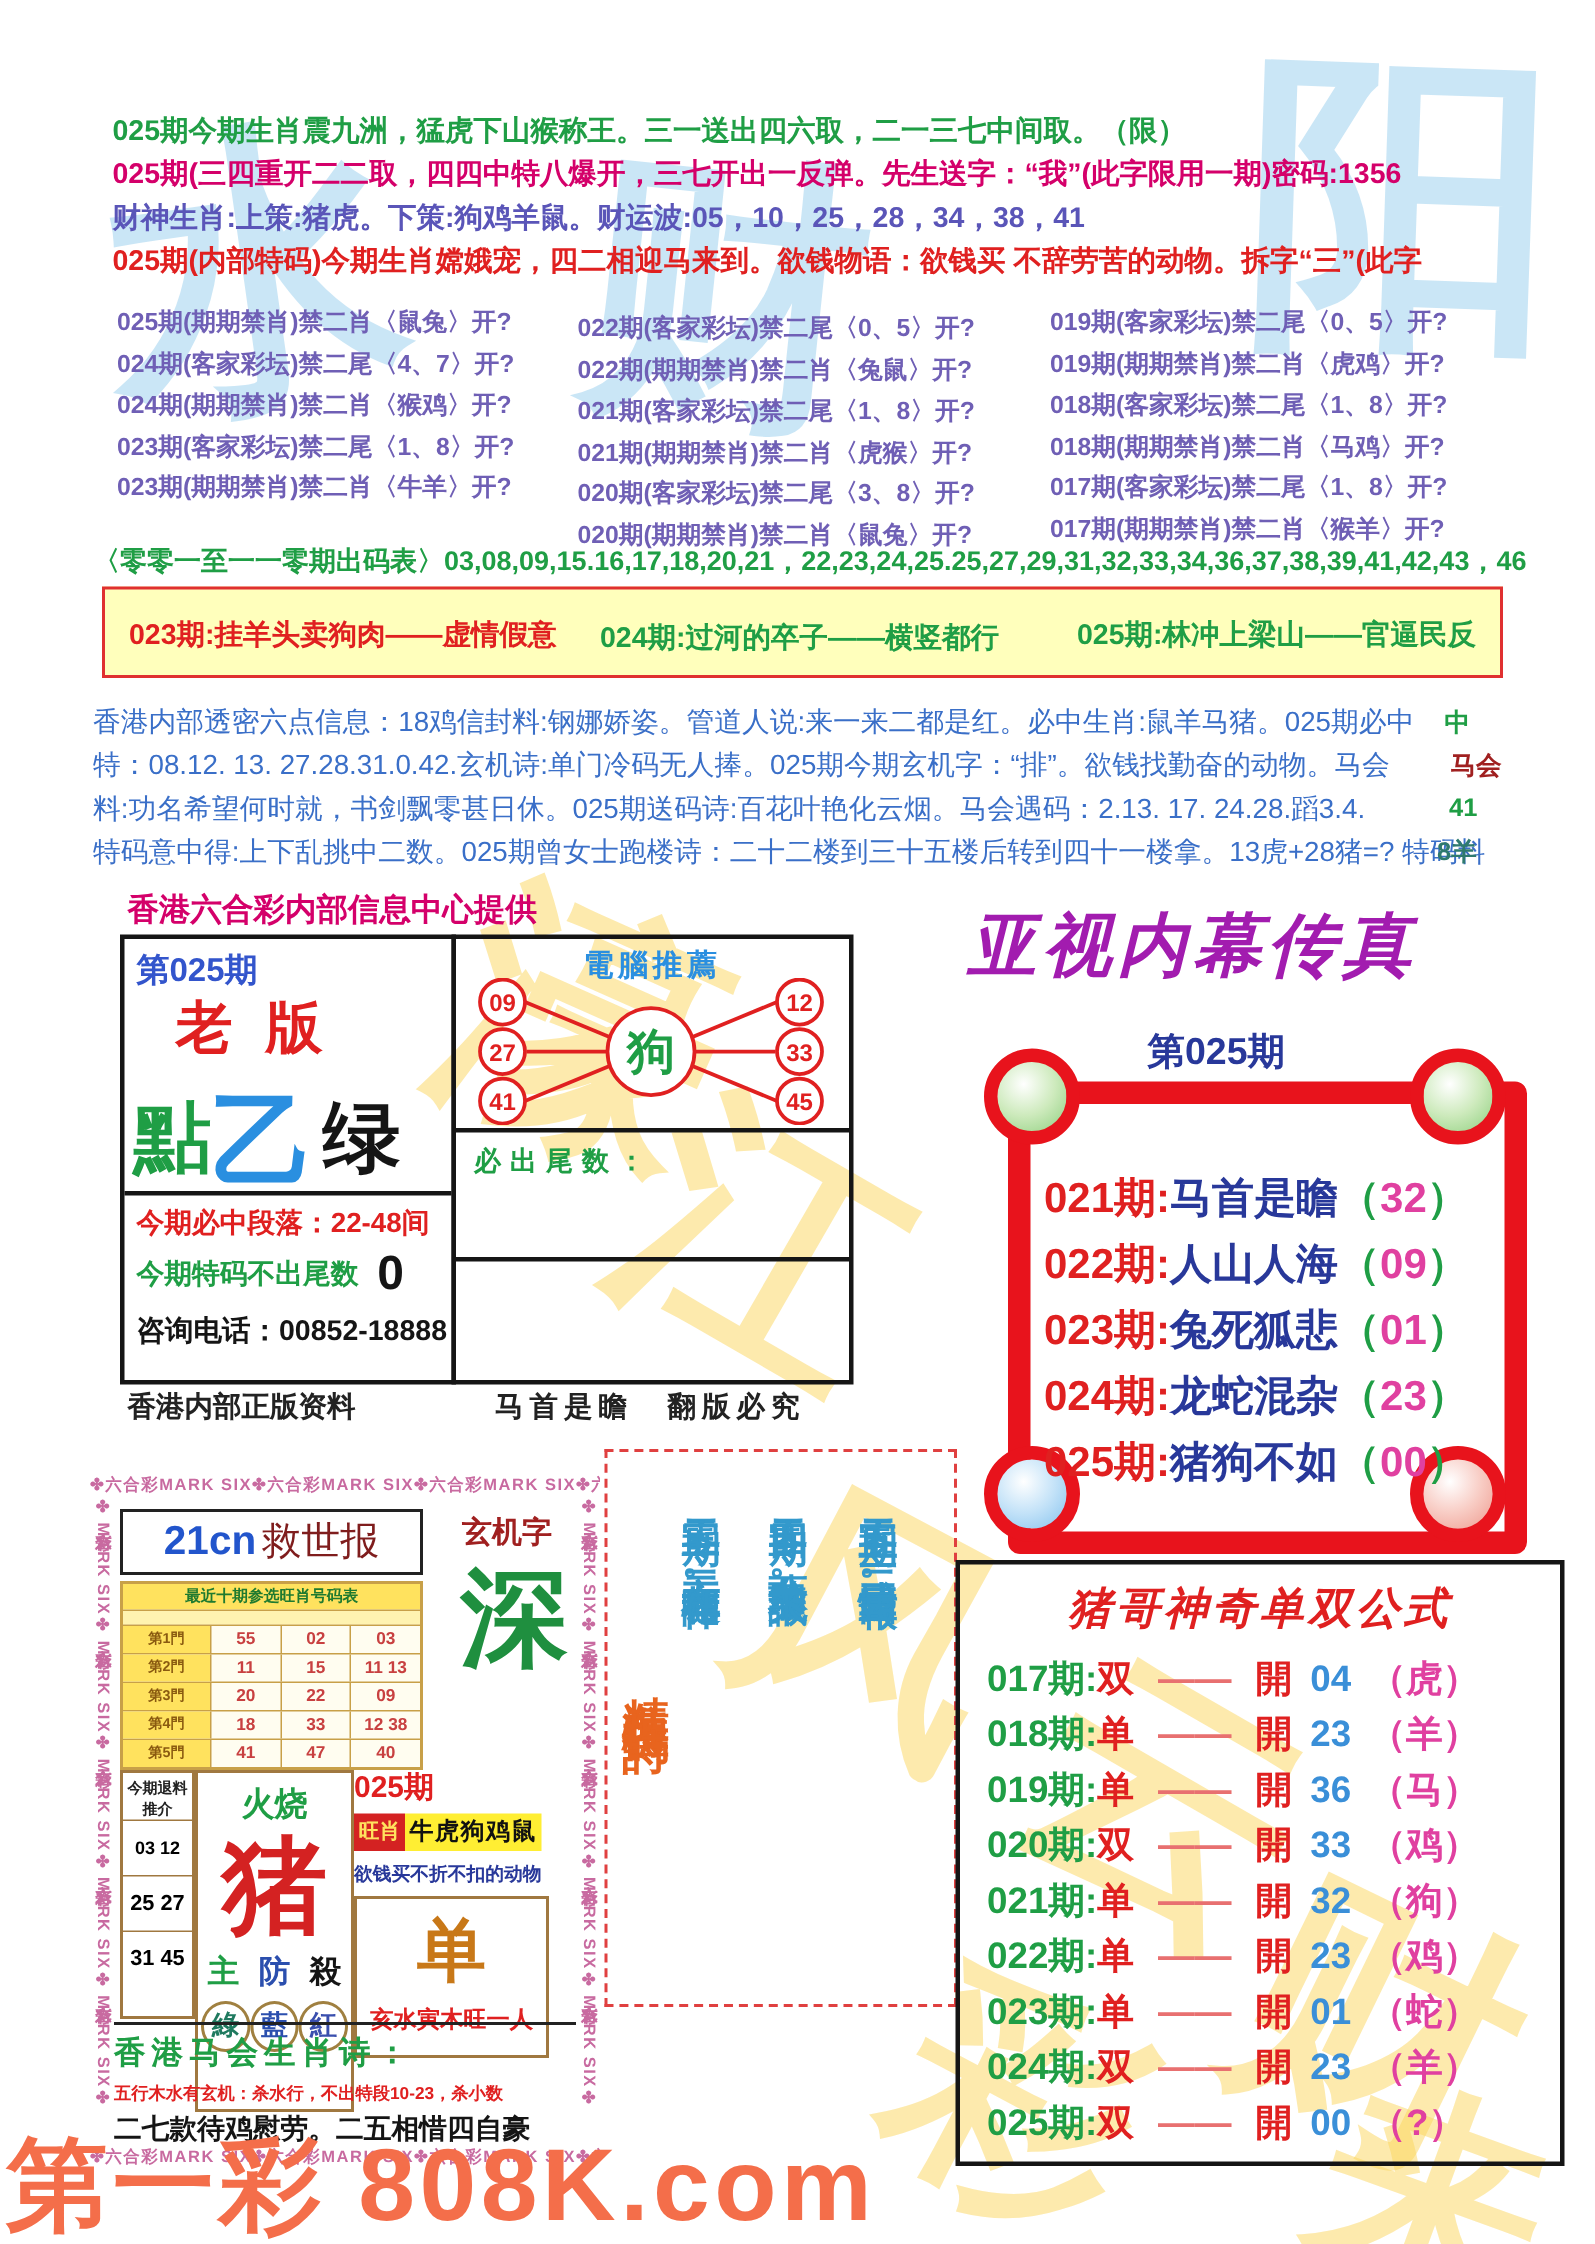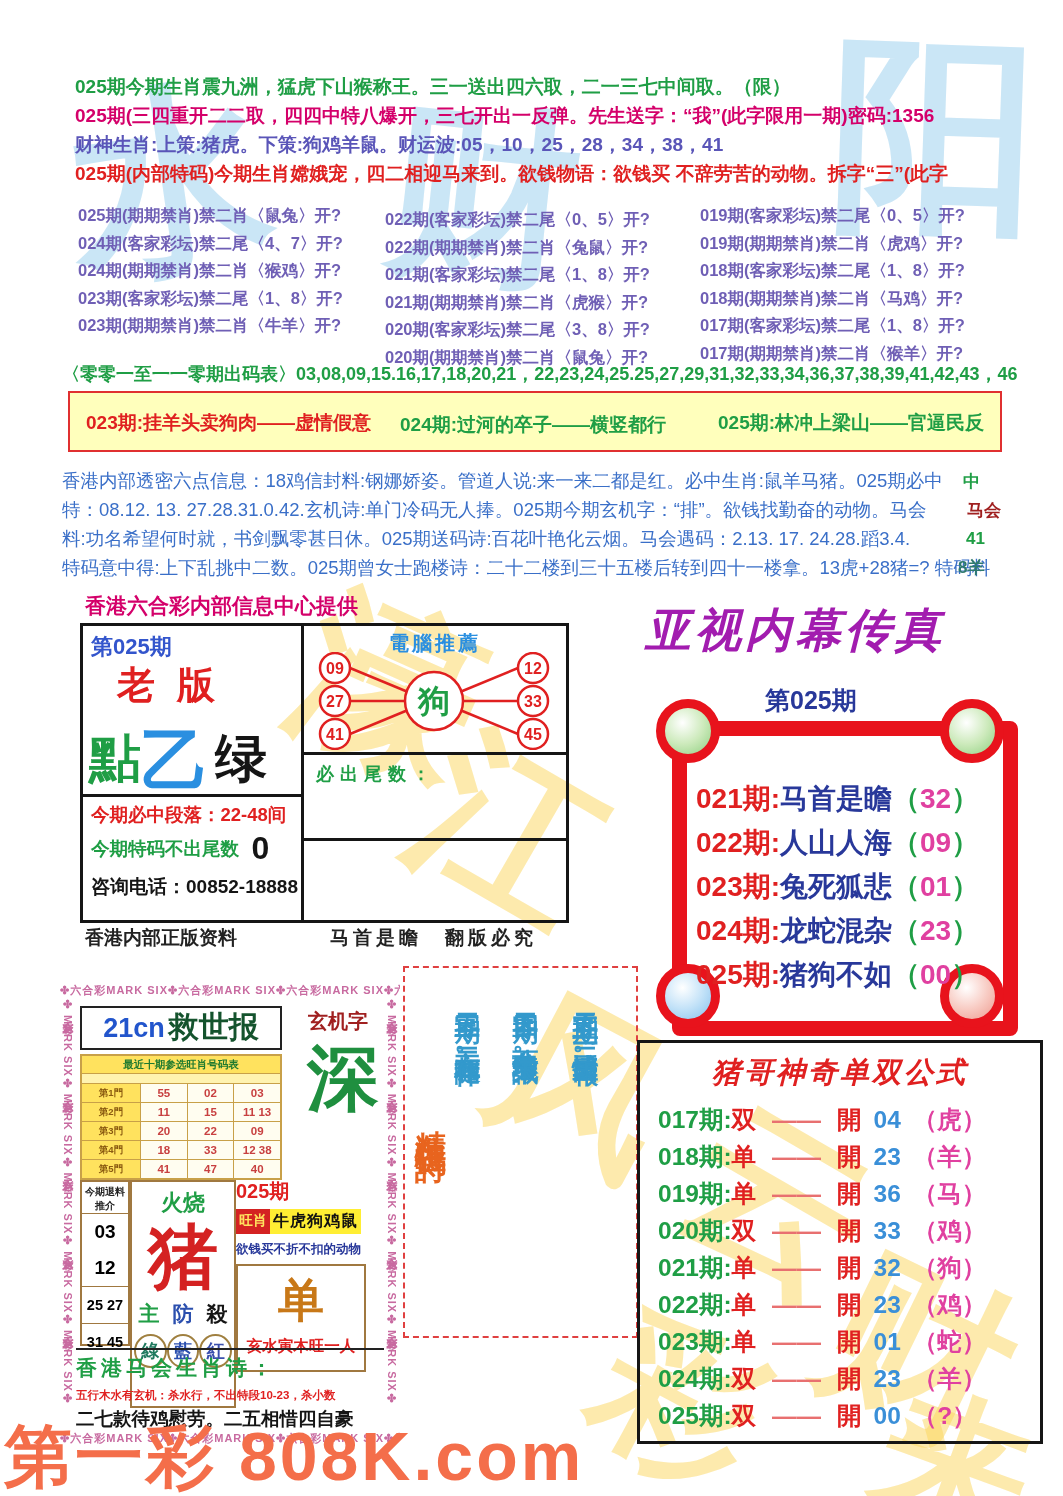--- a/index.html
+++ b/index.html
@@ -193,21 +193,21 @@
     </div>
   </div>
 
   <div class="poster">
     <div class="strip" style="left:0;top:0;width:340px;height:16px;">✤六合彩MARK SIX✤六合彩MARK SIX✤六合彩MARK SIX✤六合彩MARK SIX✤</div>
     <div class="strip" style="left:0;bottom:0;width:340px;height:16px;">✤六合彩MARK SIX✤六合彩MARK SIX✤六合彩MARK SIX✤六合彩MARK SIX✤</div>
     <div class="strip" style="left:0;top:16px;width:16px;height:432px;writing-mode:vertical-rl;">✤六合彩MARK SIX✤六合彩MARK SIX✤六合彩MARK SIX✤六合彩MARK SIX✤六合彩MARK SIX✤</div>
     <div class="strip" style="right:0;top:16px;width:16px;height:432px;writing-mode:vertical-rl;">✤六合彩MARK SIX✤六合彩MARK SIX✤六合彩MARK SIX✤六合彩MARK SIX✤六合彩MARK SIX✤</div>
 
     <div style="position:absolute;left:20px;top:24px;width:198px;height:40px;border:2.5px solid #222;text-align:center;line-height:38px;white-space:nowrap;">
-      <span style="font-size:27px;font-weight:900;color:#2255cc;">21cn</span><span class="serif" style="font-size:30px;font-weight:700;color:#14532d;margin-left:4px;">救世报</span>
+      <span style="font-size:27px;font-weight:900;color:#2255cc;">21cn</span><span class="serif" style="font-size:26px;font-weight:400;color:#7f1d1d;margin-left:4px;">救世报</span>
     </div>
     <div class="serif" style="position:absolute;left:230px;top:26px;width:96px;text-align:center;font-size:20px;font-weight:900;color:#a02020;">玄机字</div>
     <div class="serif" style="position:absolute;left:240px;top:46px;width:86px;text-align:center;font-size:72px;font-weight:900;color:#1f8f3f;line-height:1.4;">深</div>
 
     <div class="mtbl">
       <div style="height:17px;line-height:17px;background:#ffe25e;color:#1f7a2f;font-size:10.5px;text-align:center;">最近十期参选旺肖号码表</div>
       <div style="height:9px;background:#fff3b0;border-top:1px solid #c8a048;"></div>
       <div class="trow">
           <div class="lc">第1門</div>
           <div class="vc">55</div>
@@ -236,21 +236,21 @@
           <div class="lc">第5門</div>
           <div class="vc">41</div>
           <div class="vc">47</div>
           <div class="vc">40</div>
         </div>
     </div>
 
     <div class="pbox" style="left:20px;top:198px;width:46px;height:162px;text-align:center;">
       <div style="font-size:10px;font-weight:bold;color:#222;padding-top:3px;">今期退料</div>
       <div style="font-size:10px;font-weight:bold;color:#222;">推介</div>
-      <div style="font-size:19px;font-weight:bold;border-top:1.5px solid #a07840;line-height:36px;">03 12</div>
+      <div style="font-size:12px;font-weight:bold;border-top:1.5px solid #a07840;line-height:36px;">03 12</div>
       <div style="font-size:14.5px;font-weight:bold;border-top:1.5px solid #a07840;line-height:36px;">25 27</div>
       <div style="font-size:14.5px;font-weight:bold;border-top:1.5px solid #a07840;line-height:36px;">31 45</div>
     </div>
 
     <div class="pbox" style="left:70px;top:198px;width:102px;height:224px;text-align:center;">
       <div class="g" style="font-size:22px;font-weight:bold;margin-top:6px;">火烧</div>
       <div class="serif" style="font-size:70px;font-weight:900;color:#d42222;line-height:78px;">猪</div>
       <div style="display:flex;justify-content:space-around;font-size:21px;font-weight:bold;margin-top:4px;">
         <span class="g">主</span>
         <span style="color:#2b4fae;">防</span>

